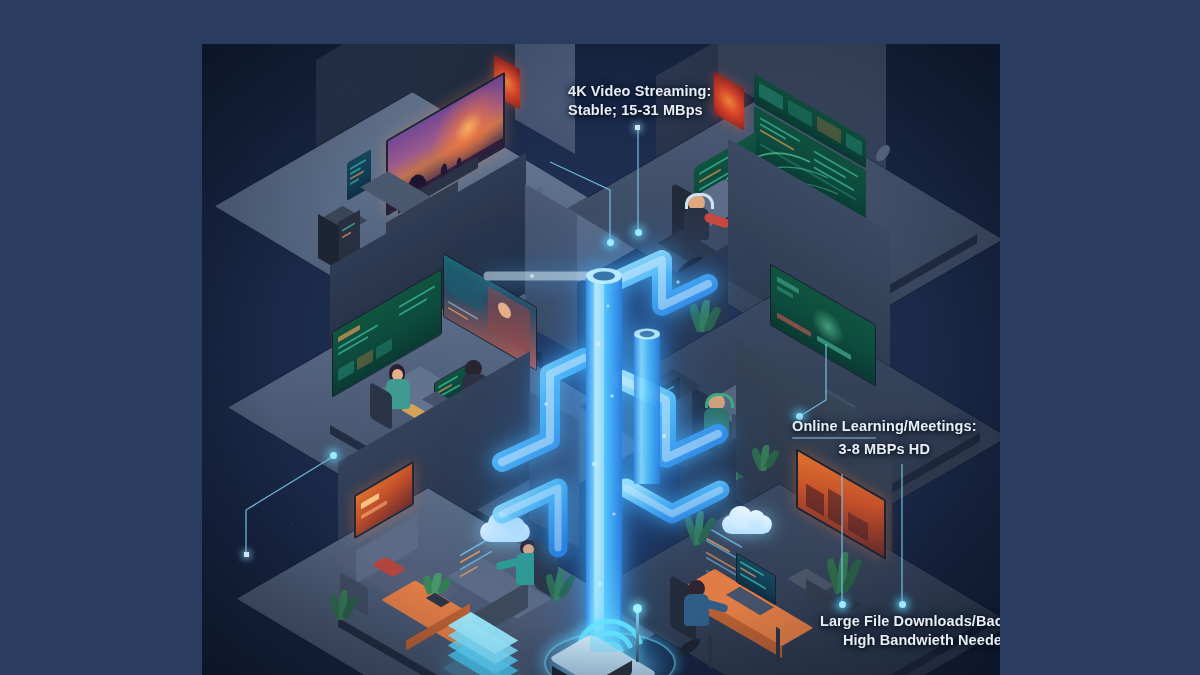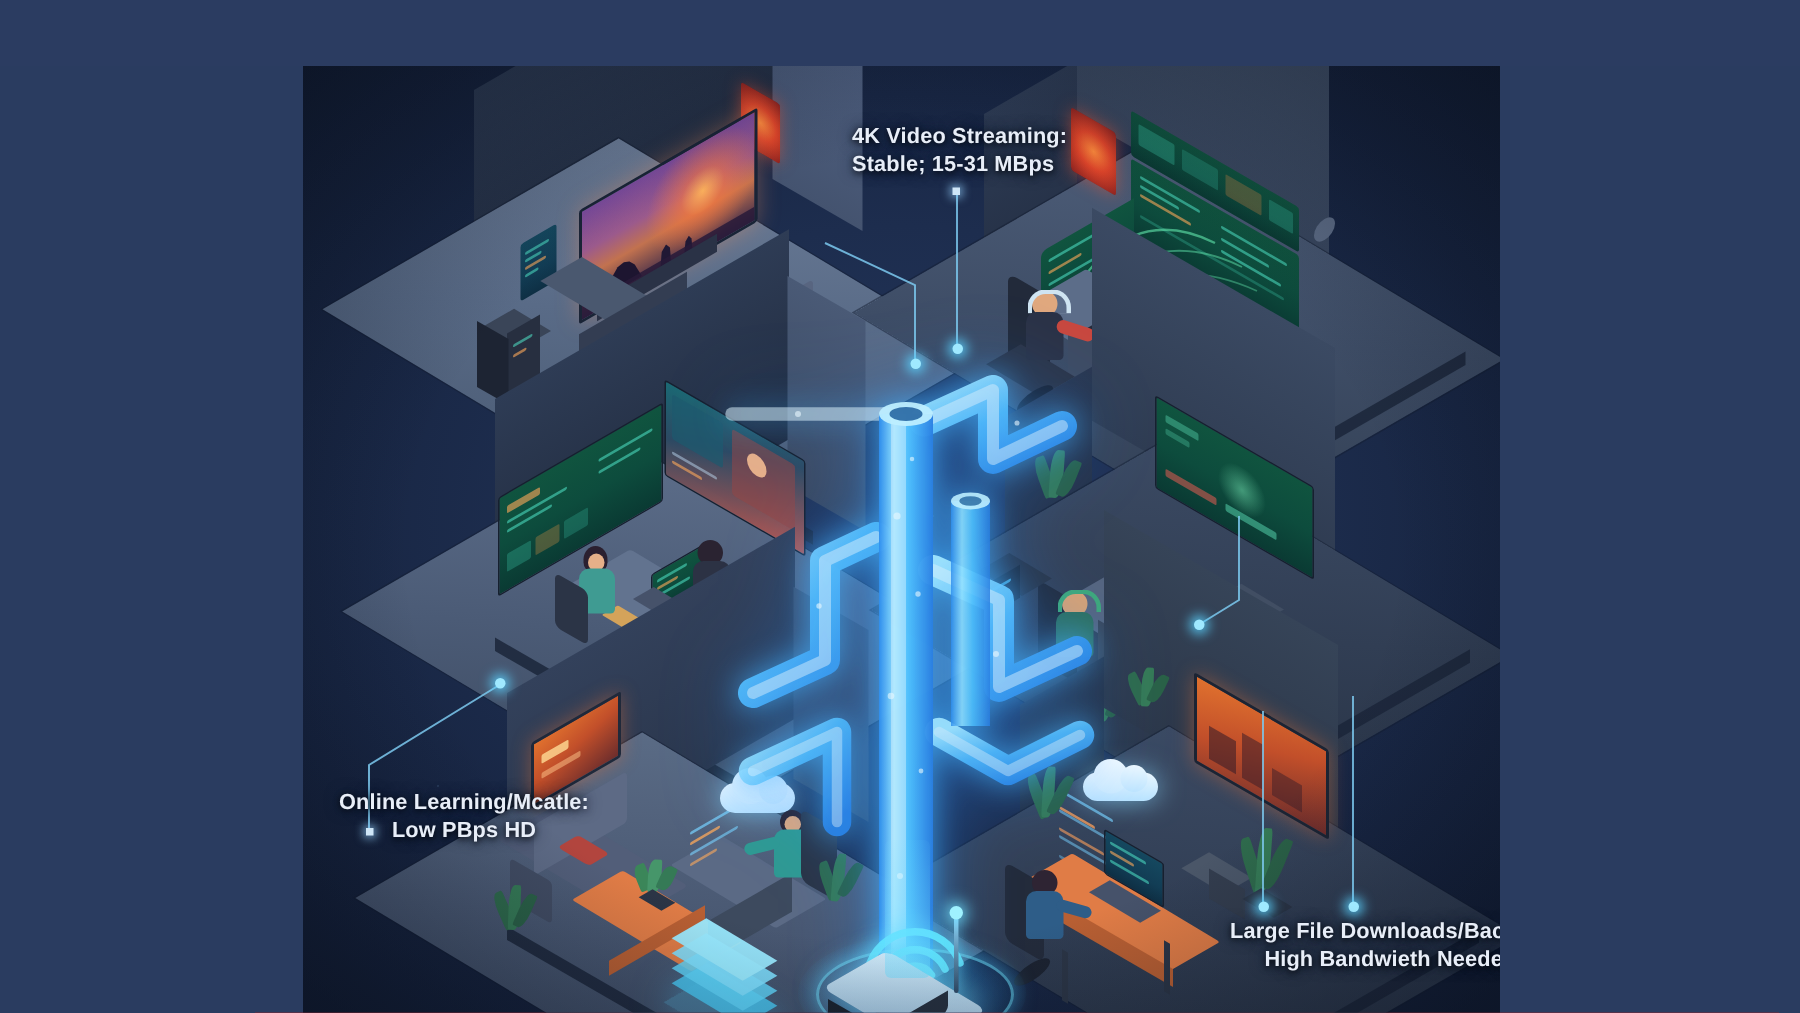--- a/index.html
+++ b/index.html
@@ -629,25 +629,26 @@
     <div class="dot" style="left:697px;top:557px;"></div>
 
     <div class="vignette"></div>
   </div>
 
   <div class="callout" style="left:568px;top:38px;">
     <div class="l1">4K Video Streaming:</div>
     <div class="l2">Stable; 15-31 MBps</div>
   </div>
 
-
-  <div class="callout ctr" style="left:226px;top:482px;">
-    <div class="l1">Online Learning/Mcatle:</div>
-    <div class="l2">Low PBps HD</div>
+  <div class="callout ctr" style="left:792px;top:373px;">
+    <div class="l1">Online Learning/Meetings:</div>
+    <div class="uline" style="width:84px;"></div>
+    <div class="l2">3-8 MBPs HD</div>
   </div>
+
 
   <div class="callout ctr" style="left:820px;top:568px;">
     <div class="l1">Large File Downloads/Backup:</div>
     <div class="l2">High Bandwieth Needed</div>
   </div>
 
   <div class="bar left"></div>
   <div class="bar right"></div>
 </div>
 

